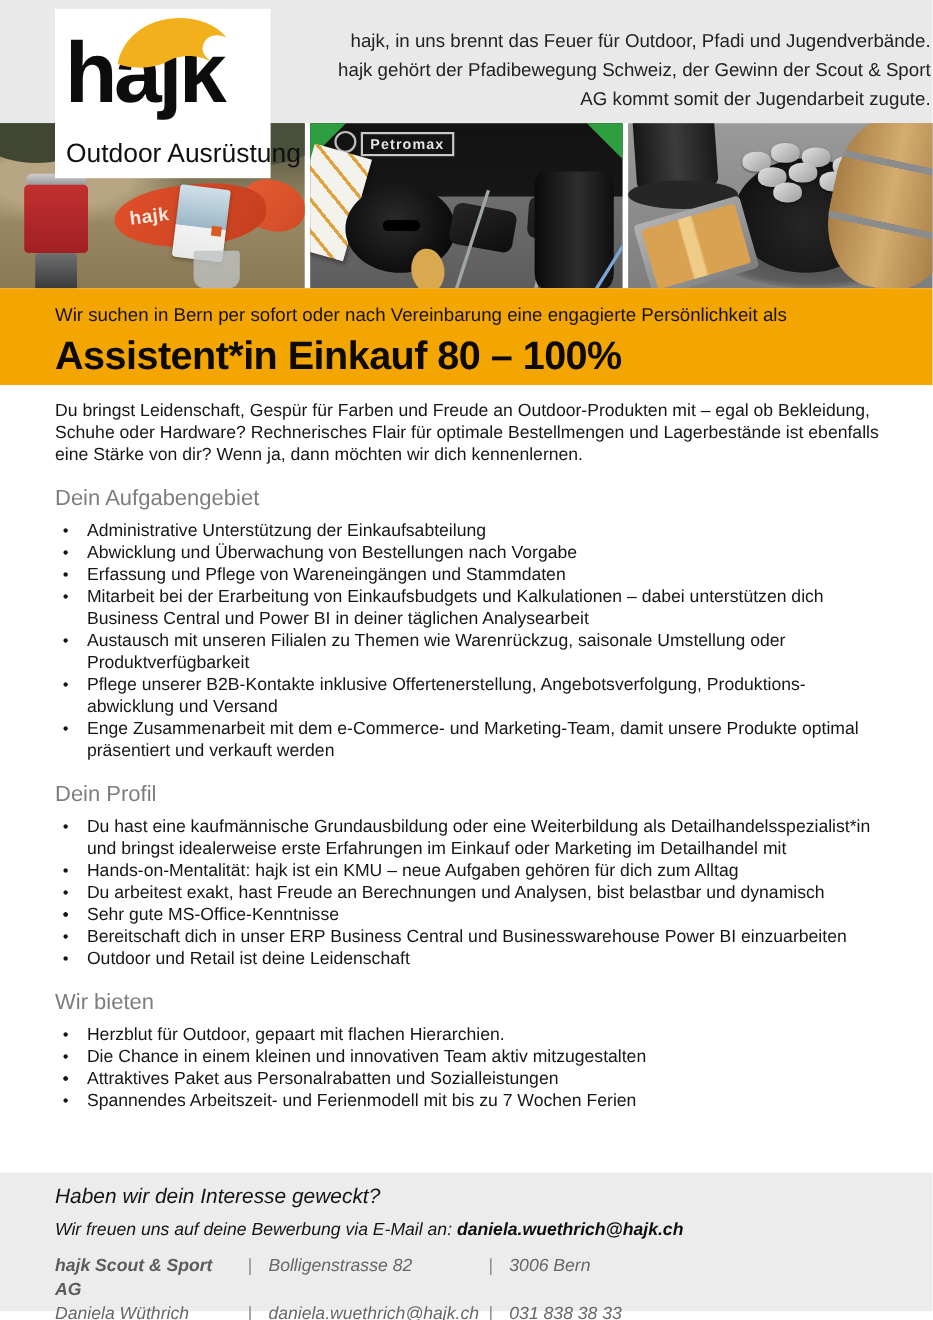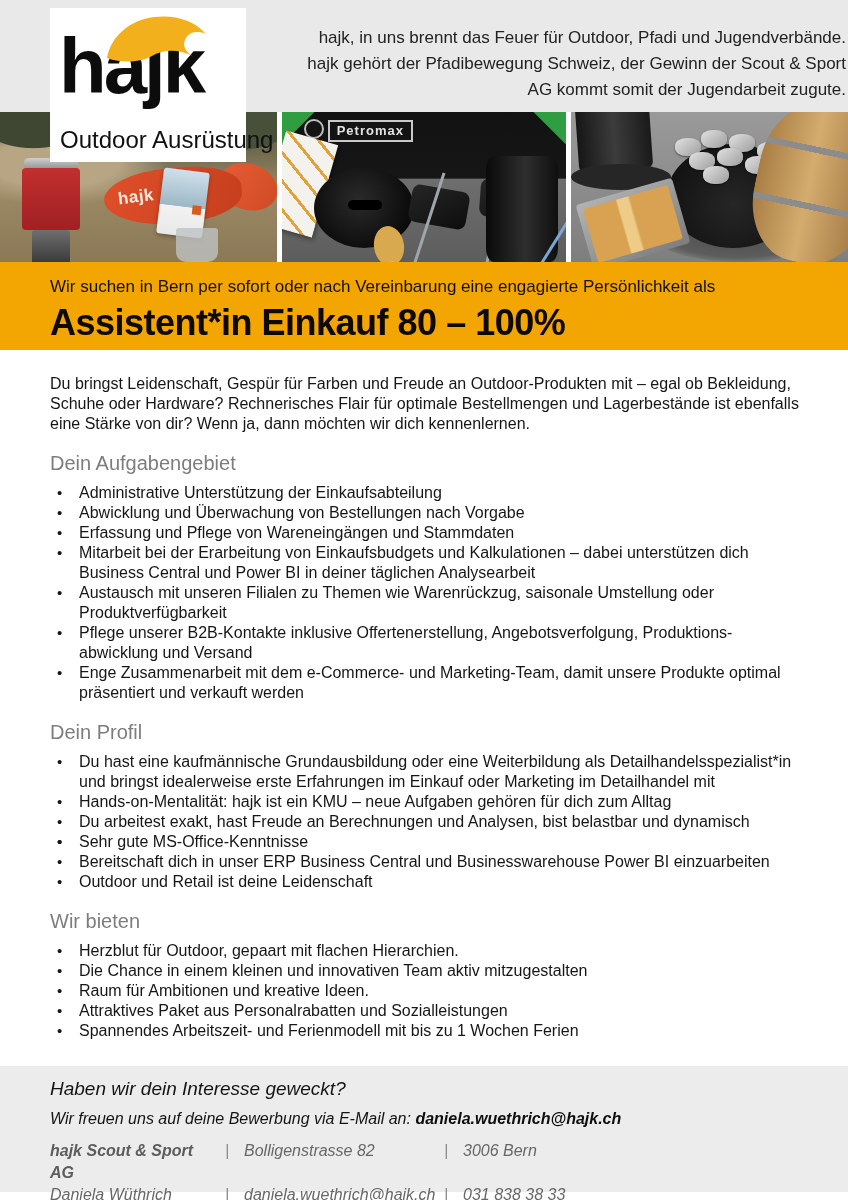--- a/index.html
+++ b/index.html
@@ -79,21 +79,21 @@
       linear-gradient(180deg, transparent 26%, #8c8c8c 26%, #8c8c8c 30%, transparent 30%, transparent 62%, #8c8c8c 62%, #8c8c8c 66%, transparent 66%),
       linear-gradient(90deg,#a97e45,#d4ac6e 45%,#9d7440); border-radius:42% 36% 46% 42%; transform:rotate(12deg); }
 
   
   .banner { position:absolute; top:262px; left:0; width:848px; height:88px; padding-left:26px; }
   .banner .kicker { position:absolute; top:15px; left:50px; font-size:17px; color:#161200; }
   .banner .job-title { position:absolute; top:40px; left:50px; font-size:36px; font-weight:800; letter-spacing:-.5px; color:#0d0a00; }
 
   
   .body-col { position:absolute; top:350px; left:50px; width:752px; height:714px; overflow:hidden; }
-  .intro-par { margin-top:24px; font-size:16px; line-height:20px; color:#161616; }
+  .intro-par { margin-top:14px; font-size:16px; line-height:20px; color:#161616; }
   .sec-h { margin:18px 0 8px; font-size:20px; font-weight:400; color:#7d7d7d; }
   ul.bullets { list-style:none; }
   ul.bullets li { position:relative; padding-left:29px; font-size:16px; line-height:20px; color:#161616; }
   ul.bullets .dot { position:absolute; left:7px; top:0; font-size:15px; }
 
   
   .footer { position:absolute; top:1066px; left:0; width:848px; height:126px; background:#ececec; padding-left:34px;font-style:italic; }
   .footer .question { position:absolute; top:12px; left:50px; font-size:19px; font-weight:500; color:#141414; }
   .footer .cta { position:absolute; top:44px; left:50px; font-size:16px; color:#141414; }
   .footer .cta .email { font-weight:700; color:#0e0e0e; text-decoration:none; cursor:pointer; }
@@ -203,23 +203,23 @@
           <li><span class="dot">•</span><span>Du arbeitest exakt, hast Freude an Berechnungen und Analysen, bist belastbar und dynamisch</span></li>
           <li><span class="dot">•</span></li>
           <li><span class="dot">•</span><span>Sehr gute MS-Office-Kenntnisse</span></li>
           <li><span class="dot">•</span><span>Bereitschaft dich in unser ERP Business Central und Businesswarehouse Power BI einzuarbeiten</span></li>
           <li><span class="dot">•</span><span>Outdoor und Retail ist deine Leidenschaft</span></li>
         </ul>
         <h2 class="sec-h">Wir bieten</h2>
         <ul class="bullets">
           <li><span class="dot">•</span><span>Herzblut für Outdoor, gepaart mit flachen Hierarchien.</span></li>
           <li><span class="dot">•</span><span>Die Chance in einem kleinen und innovativen Team aktiv mitzugestalten</span></li>
-          <li><span class="dot">•</span><span>Raum für Ambitionen und kreative Ideen.</span></li>
+          <li><span class="dot">•</span></li>
           <li><span class="dot">•</span><span>Attraktives Paket aus Personalrabatten und Sozialleistungen</span></li>
-          <li><span class="dot">•</span><span>Spannendes Arbeitszeit- und Ferienmodell mit bis zu 1 Wochen Ferien</span></li>
+          <li><span class="dot">•</span><span>Spannendes Arbeitszeit- und Ferienmodell mit bis zu 7 Wochen Ferien</span></li>
         </ul>
       </div>
   </div>
 
   <div class="footer">
     <div class="question">Haben wir dein Interesse geweckt?</div>
     <div class="cta">
       <span>Wir freuen uns auf deine Bewerbung via E-Mail an: </span><a class="email">daniela.wuethrich@hajk.ch</a>
     </div>
     <div class="contact-rows">

